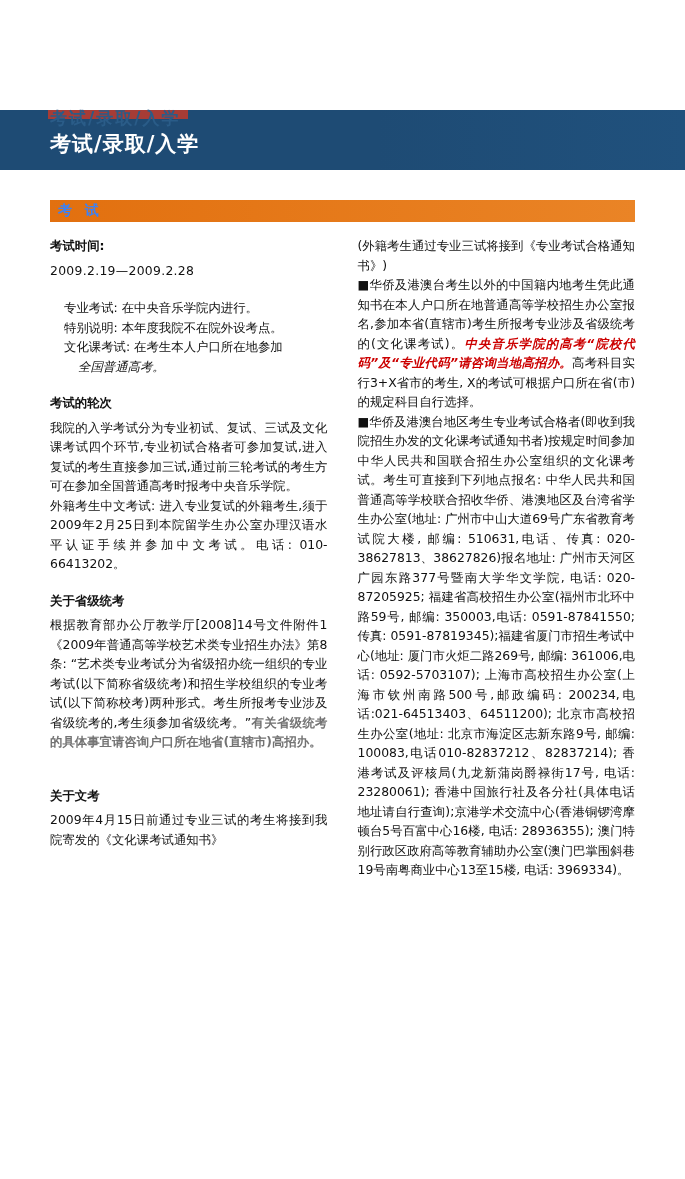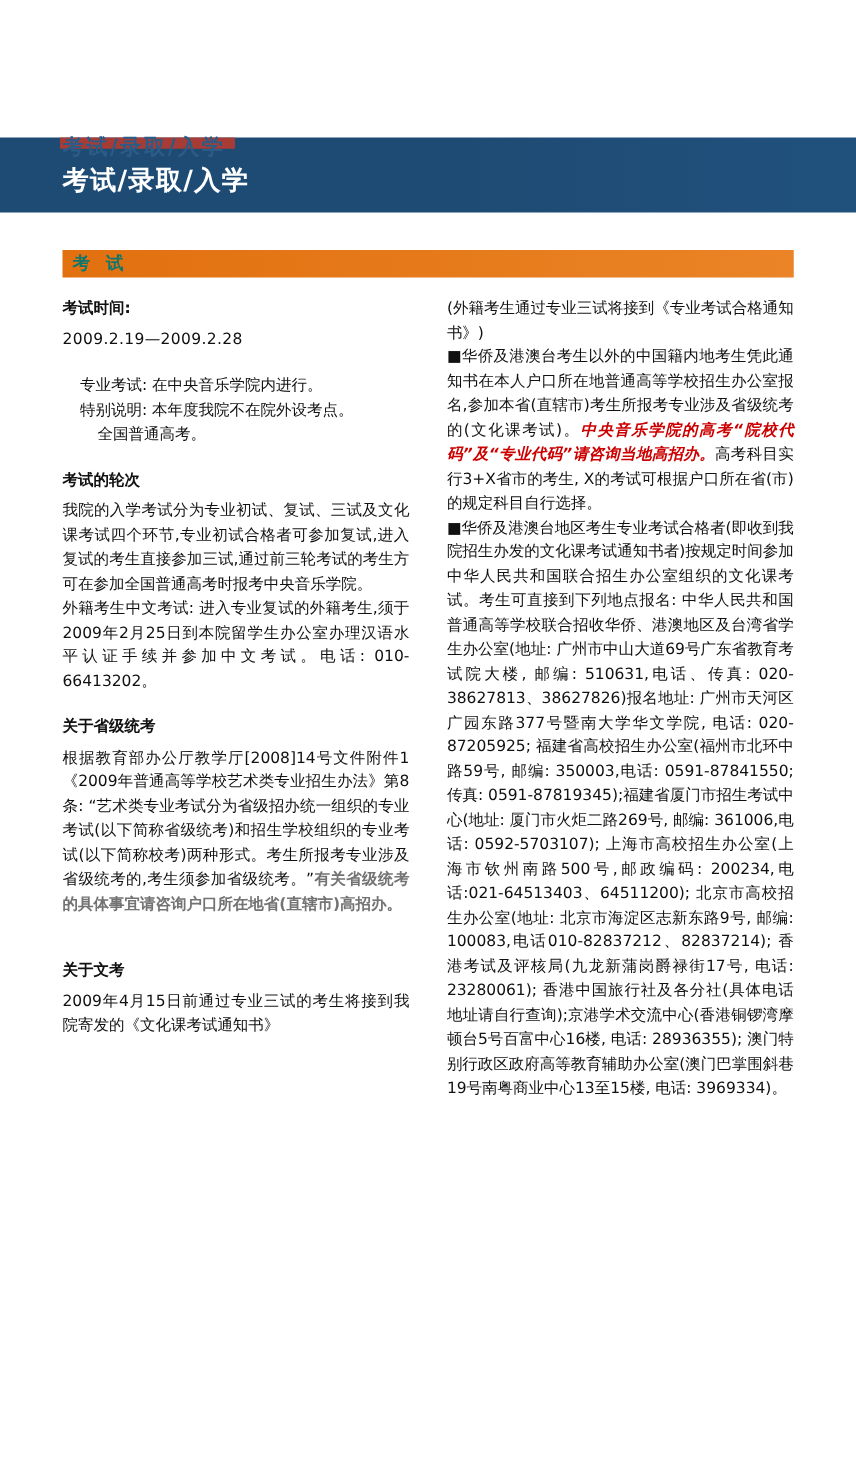--- a/index.html
+++ b/index.html
@@ -72,21 +72,21 @@
     height: 22px;
     background: #e8751a;
     background: linear-gradient(to right, #e2700f 0%, #ea8426 100%);
   }
   .section-bar-label {
     position: absolute;
     top: 202px;
     left: 58px;
     font-size: 14px;
     font-weight: bold;
-    color: #0f766e;
+    color: #3b82f6;
     letter-spacing: 4px;
   }
 
   
   .columns {
     position: absolute;
     top: 236px;
     left: 50px;
     width: 585px;
     display: flex;
@@ -106,21 +106,21 @@
     font-weight: bold;
     font-size: 12.6px;
     line-height: 19.5px;
     margin: 0;
     color: #000000;
   }
   .gap-s { height: 5px; }
   .gap-m { height: 13px; }
   .gap-l { height: 17px; }
   .indent2 { padding-left: 14px; text-indent: 0; }
-  .indent3 { padding-left: 28px; text-indent: 0; }
+  .indent3 { padding-left: 28px; text-indent: 0; font-style: italic; }
   .mono {
     font-family: "DejaVu Sans", "Liberation Sans", sans-serif;
     letter-spacing: 0.3px;
   }
   .red-b {
     color: #737373;
     font-weight: bold;
   }
   .red-bi {
     color: #cc0000;
@@ -150,20 +150,21 @@
         <div class="gap-s"></div>
         <p class="mono">2009.2.19—2009.2.28</p>
       </div>
 
       <div class="gap-m"></div>
 
       <div>
         <div class="gap-s"></div>
         <p class="indent2">专业考试: 在中央音乐学院内进行。</p>
         <p class="indent2">特别说明: 本年度我院不在院外设考点。</p>
+        <p class="indent2">文化课考试: 在考生本人户口所在地参加</p>
         <p class="indent3">全国普通高考。</p>
       </div>
 
       <div class="gap-l"></div>
 
       <div>
         <p class="h">考试的轮次</p>
         <div class="gap-s"></div>
         <p>我院的入学考试分为专业初试、复试、三试及文化课考试四个环节,专业初试合格者可参加复试,进入复试的考生直接参加三试,通过前三轮考试的考生方可在参加全国普通高考时报考中央音乐学院。</p>
         <p>外籍考生中文考试: 进入专业复试的外籍考生,须于2009年2月25日到本院留学生办公室办理汉语水平认证手续并参加中文考试。电话: 010-66413202。</p>

